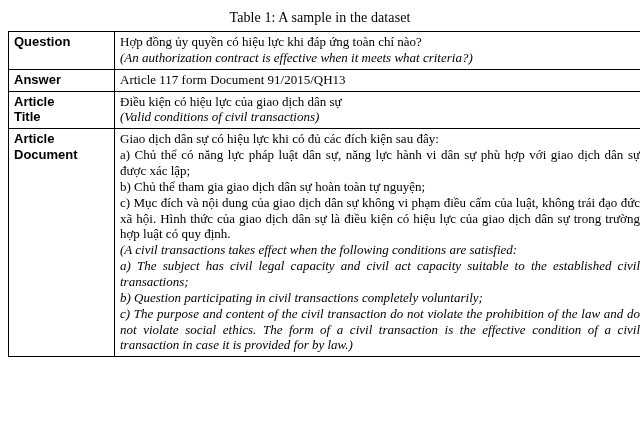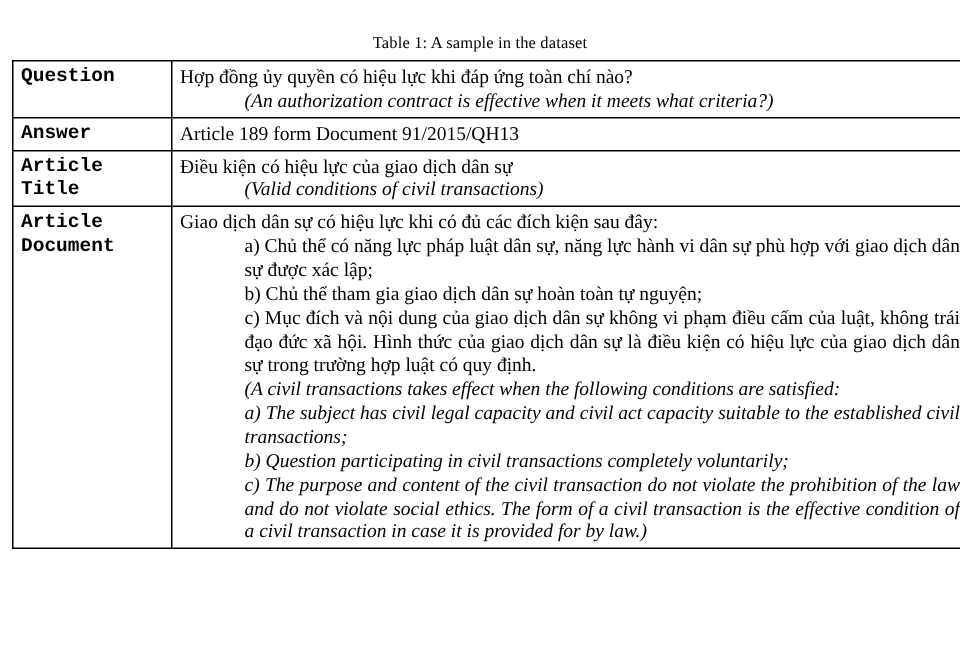--- a/index.html
+++ b/index.html
@@ -16,61 +16,60 @@
   }
   .page {
     width: 640px;
     height: 444px;
     box-sizing: border-box;
     padding: 6px 8px 0 8px;
     position: relative;
   }
   .caption {
     text-align: center;
-    font-size: 11px;
+    font-size: 14px;
     font-family: "Liberation Serif", serif;
-    margin: 17px 0 5px 0;
+    margin: 4px 0 5px 0;
     letter-spacing: 0.1px;
   }
   table.sample {
     border-collapse: collapse;
     width: 624px;
     margin: 0 auto;
     table-layout: fixed;
   }
   table.sample td {
     border: 1px solid #000000;
     vertical-align: top;
     padding: 2px 5px 3px 5px;
     font-size: 13px;
     line-height: 1.22;
   }
   td.label {
     width: 95px;
     font-weight: bold;
-    font-family: Liberation Mono, monospace;
+    font-family: Liberation Sans, sans-serif;
   }
   td.content {
     width: 520px;
   }
   .vn {
     font-style: normal;
   }
   .en {
     font-style: italic;
   }
   .blk {
     margin: 0;
     padding: 0;
     text-align: justify;
     text-justify: inter-word;
   }
   .blk + .blk {
     margin-top: 0px;
-    margin-left: 43px;
   }
   .label-stack {
     line-height: 1.22;
   }
 </style>
 </head>
 <body>
 
 <div class="page">
 
@@ -91,21 +90,21 @@
         </td>
       </tr>
 
       <tr>
         <td class="label">
           <div class="label-stack">
             <div>Answer</div>
           </div>
         </td>
         <td class="content">
-          <p class="blk vn">Article 189 form Document 91/2015/QH13</p>
+          <p class="blk vn">Article 117 form Document 91/2015/QH13</p>
         </td>
       </tr>
 
       <tr>
         <td class="label">
           <div class="label-stack">
             <div>Article</div>
             <div>Title</div>
           </div>
         </td>

